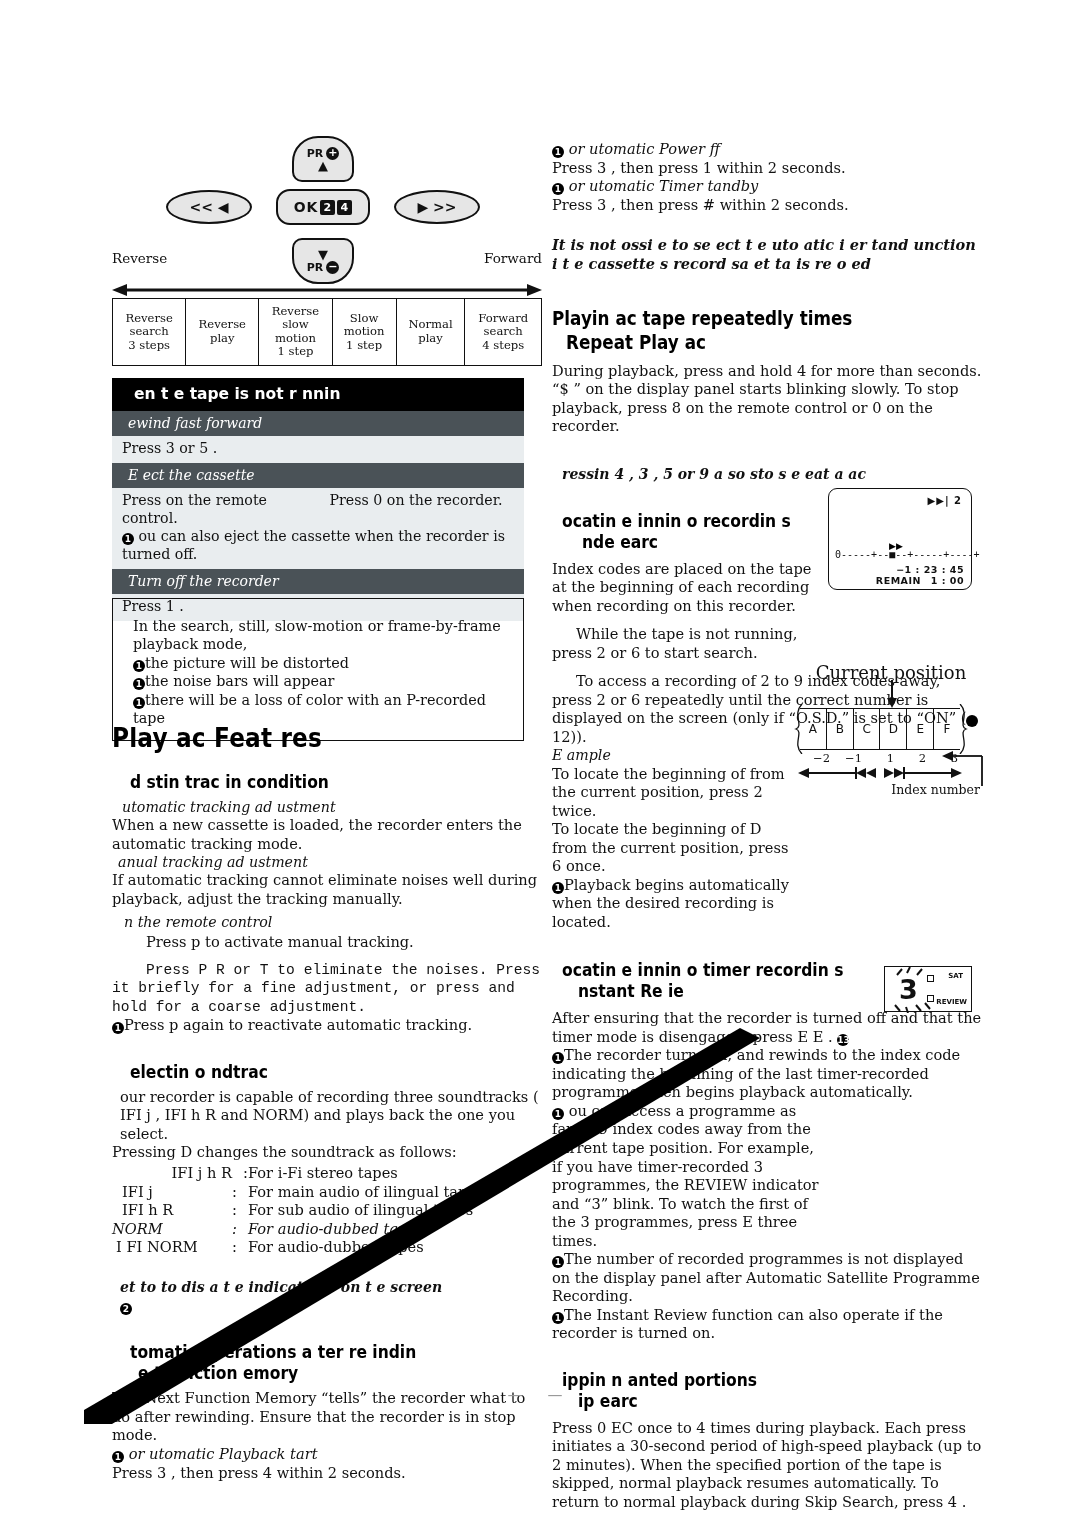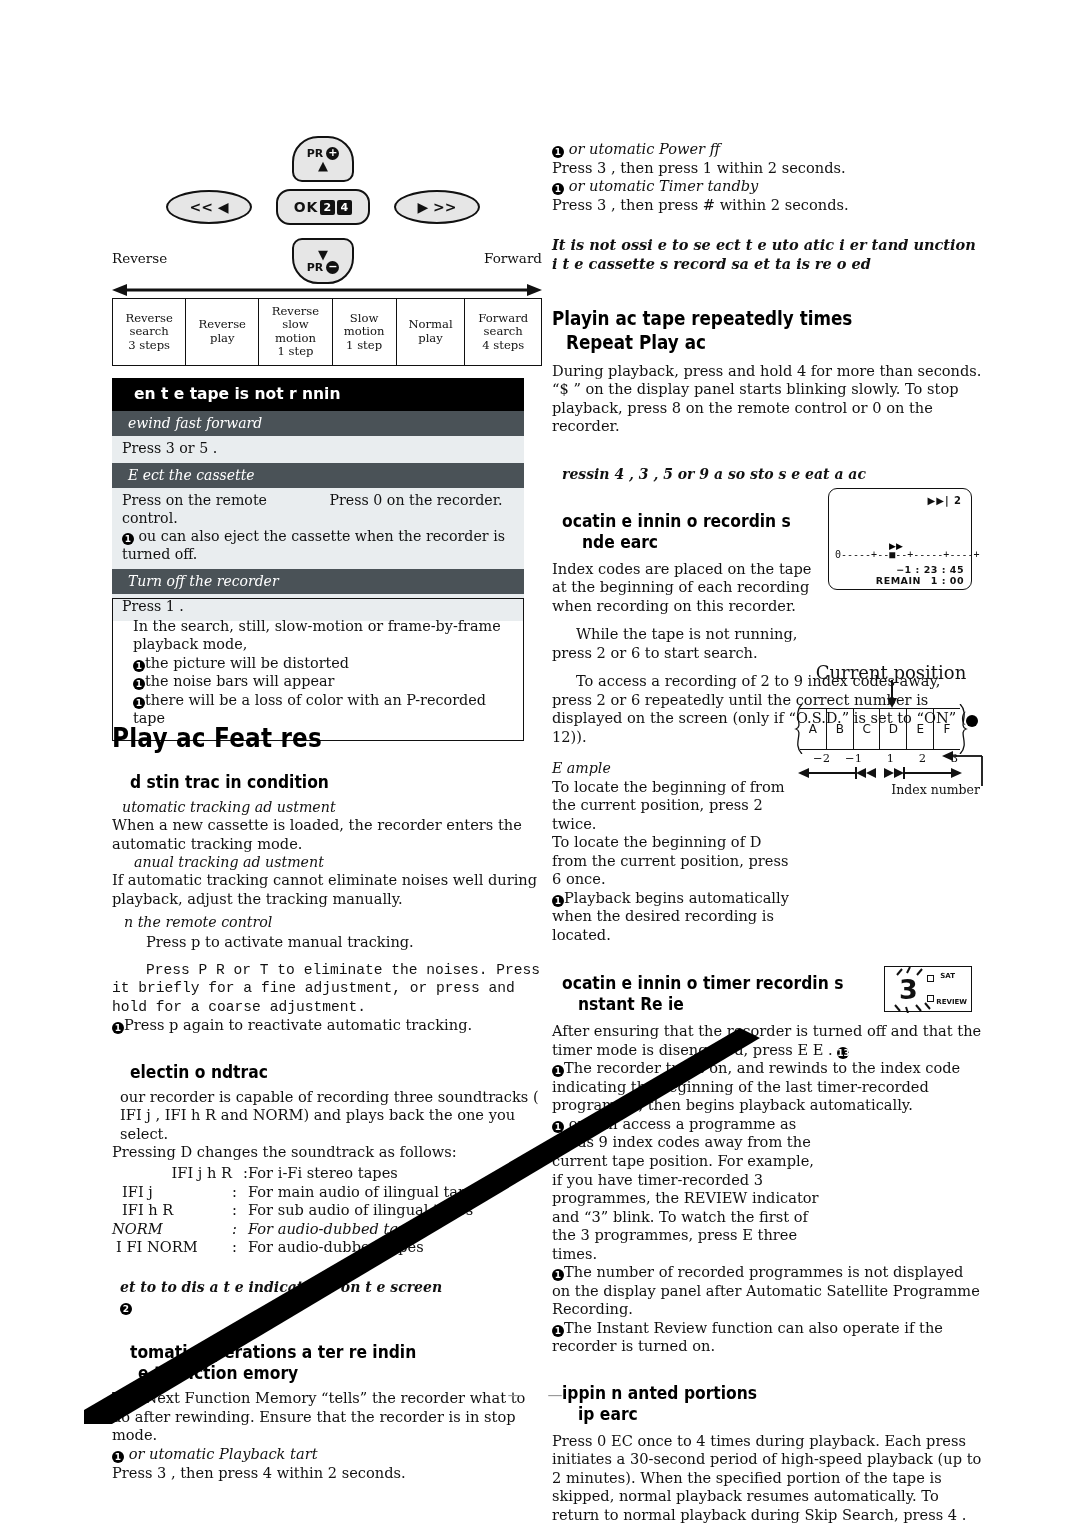--- a/index.html
+++ b/index.html
@@ -194,21 +194,21 @@
                font-family:"DejaVu Serif",serif; font-size:11.5px; color:#111;}
   .tape-nums span { flex:1; text-align:right; padding-right:2px; }
   .tape-idxlbl { position:absolute; right:0px; top:120px;
                  font-family:"DejaVu Serif",serif; font-size:12.5px; color:#111; }
 
   
   .rev-panel { position:absolute; left:884px; top:966px; width:88px; height:46px;
                border:1.5px solid #111; background:#fff; }
   .rev-3 { position:absolute; left:14px; top:5px; font-family:"DejaVu Sans",sans-serif;
            font-weight:bold; font-size:27px; color:#111; line-height:36px;}
-  .rev-sat { position:absolute; right:16px; top:5px; font-family:"DejaVu Sans",sans-serif;
+  .rev-sat { position:absolute; right:8px; top:5px; font-family:"DejaVu Sans",sans-serif;
              font-size:7px; font-weight:bold; color:#111; }
   .rev-rev { position:absolute; right:4px; bottom:5px; font-family:"DejaVu Sans",sans-serif;
              font-size:7px; font-weight:bold; color:#111; }
   .rev-sqa { position:absolute; right:37px; top:8px; width:7px; height:7px; border:1.3px solid #111;}
   .rev-sqb { position:absolute; right:37px; bottom:9px; width:7px; height:7px; border:1.3px solid #111;}
 
   
   .scan-band {
     position:absolute; left:0; top:0; width:1080px; height:1528px;
     pointer-events:none;
@@ -320,21 +320,21 @@
     <div><span class="bullet">1</span><span>there will be a loss of color with an   P-recorded tape</span></div>
   </div>
 
   <div style="position:absolute;left:112px;top:722px;width:430px;">
 
     <h1 class="h-main" style="margin-bottom:18px;">Play ac  Feat res</h1>
 
     <h2 class="h-sec ind" style="margin-bottom:6px;">d stin  trac in  condition</h2>
     <p class="body-text h-sub" style="margin-left:10px;"> utomatic tracking ad ustment</p>
     <p class="body-text">When a new cassette is loaded, the recorder enters the automatic tracking mode.</p>
-    <p class="body-text h-sub" style="margin-left:22px;"> anual tracking ad ustment</p>
+    <p class="body-text h-sub" style="margin-left:6px;"> anual tracking ad ustment</p>
     <p class="body-text">If automatic tracking cannot eliminate noises well during playback, adjust the tracking manually.</p>
     <p class="body-text h-sub" style="margin-left:12px;margin-top:5px;"> n the remote control</p>
     <p class="body-text" style="margin-left:34px;margin-top:2px;">Press  p      to activate manual tracking.</p>
     <p class="body-text" style="text-indent:34px;margin-top:9px;font-family:Liberation Mono, monospace;">Press  P  R  or T  to eliminate the noises. Press it briefly for a fine adjustment, or press and hold for a coarse adjustment.</p>
     <p class="body-text"><span class="bullet">1</span><span>Press  p      again to reactivate automatic tracking.</span></p>
 
     <h2 class="h-sec ind" style="margin-top:26px;margin-bottom:6px;">electin   o ndtrac</h2>
     <p class="body-text" style="margin-left:8px;"> our recorder is capable of recording three soundtracks (   IFI    j ,  IFI h  R and NORM) and plays back the one you select.</p>
     <p class="body-text">Pressing       D     changes the soundtrack as follows:</p>
 
@@ -389,21 +389,21 @@
     <h2 class="h-sec" style="margin-left:14px;margin-bottom:8px;font-size:20px;">Repeat Play ac</h2>
     <p class="body-text">During playback, press and hold 4   for more than    seconds. “$  ” on the display panel starts blinking slowly. To stop playback, press 8  on the remote control or 0        on the recorder.</p>
     <p class="body-text bold-ital" style="margin-top:30px;margin-left:10px;font-size:14px;"> ressin   4 , 3   , 5     or 9  a so sto s  e eat  a   ac</p>
 
     <h2 class="h-sec" style="margin-top:26px;margin-left:10px;">ocatin    e  innin  o  recordin s</h2>
     <h2 class="h-sec" style="margin-left:30px;margin-bottom:8px;">nde   earc</h2>
 
     <p class="body-text" style="width:262px;">Index codes are placed on the tape at the beginning of each recording when recording on this recorder.</p>
     <p class="body-text" style="width:262px;text-indent:24px;margin-top:10px;">While the tape is not running, press 2  or 6      to start search.</p>
     <p class="body-text" style="text-indent:24px;margin-top:10px;"><span>To access a recording of 2 to 9 index codes away, press 2       or 6       repeatedly until the correct number is displayed on the screen (only if “O.S.D.” is set to “ON” (</span><span class="bullet">2</span><span>12)).</span></p>
-    <p class="body-text h-sub" style="margin-top:13px;">E  ample</p>
+    <p class="body-text h-sub" style="margin-top:0;">E  ample</p>
     <p class="body-text" style="width:240px;">To locate the beginning of    from the current position, press 2      twice.</p>
     <p class="body-text" style="width:240px;">To locate the beginning of D from the current position, press 6      once.</p>
     <p class="body-text" style="width:250px;"><span class="bullet">1</span><span>Playback begins automatically when the desired recording is located.</span></p>
 
     <h2 class="h-sec" style="margin-top:28px;margin-left:10px;">ocatin    e  innin  o  timer recordin s</h2>
     <h2 class="h-sec" style="margin-left:26px;margin-bottom:8px;">nstant Re  ie</h2>
     <p class="body-text"><span>After ensuring that the recorder is turned off and that the timer mode is disengaged, press   E  E  .</span> <span class="bullet">13</span></p>
     <p class="body-text"><span class="bullet">1</span><span>The recorder turns on, and rewinds to the index code indicating the beginning of the last timer-recorded programme, then begins playback automatically.</span></p>
     <p class="body-text" style="width:268px;"><span class="bullet">1</span><span> ou can access a programme as far as 9 index codes away from the current tape position. For example, if you have timer-recorded 3 programmes, the REVIEW indicator and “3” blink. To watch the first of the 3 programmes, press       E    three times.</span></p>
     <p class="body-text"><span class="bullet">1</span><span>The number of recorded programmes is not displayed on the display panel after Automatic Satellite Programme Recording.</span></p>

